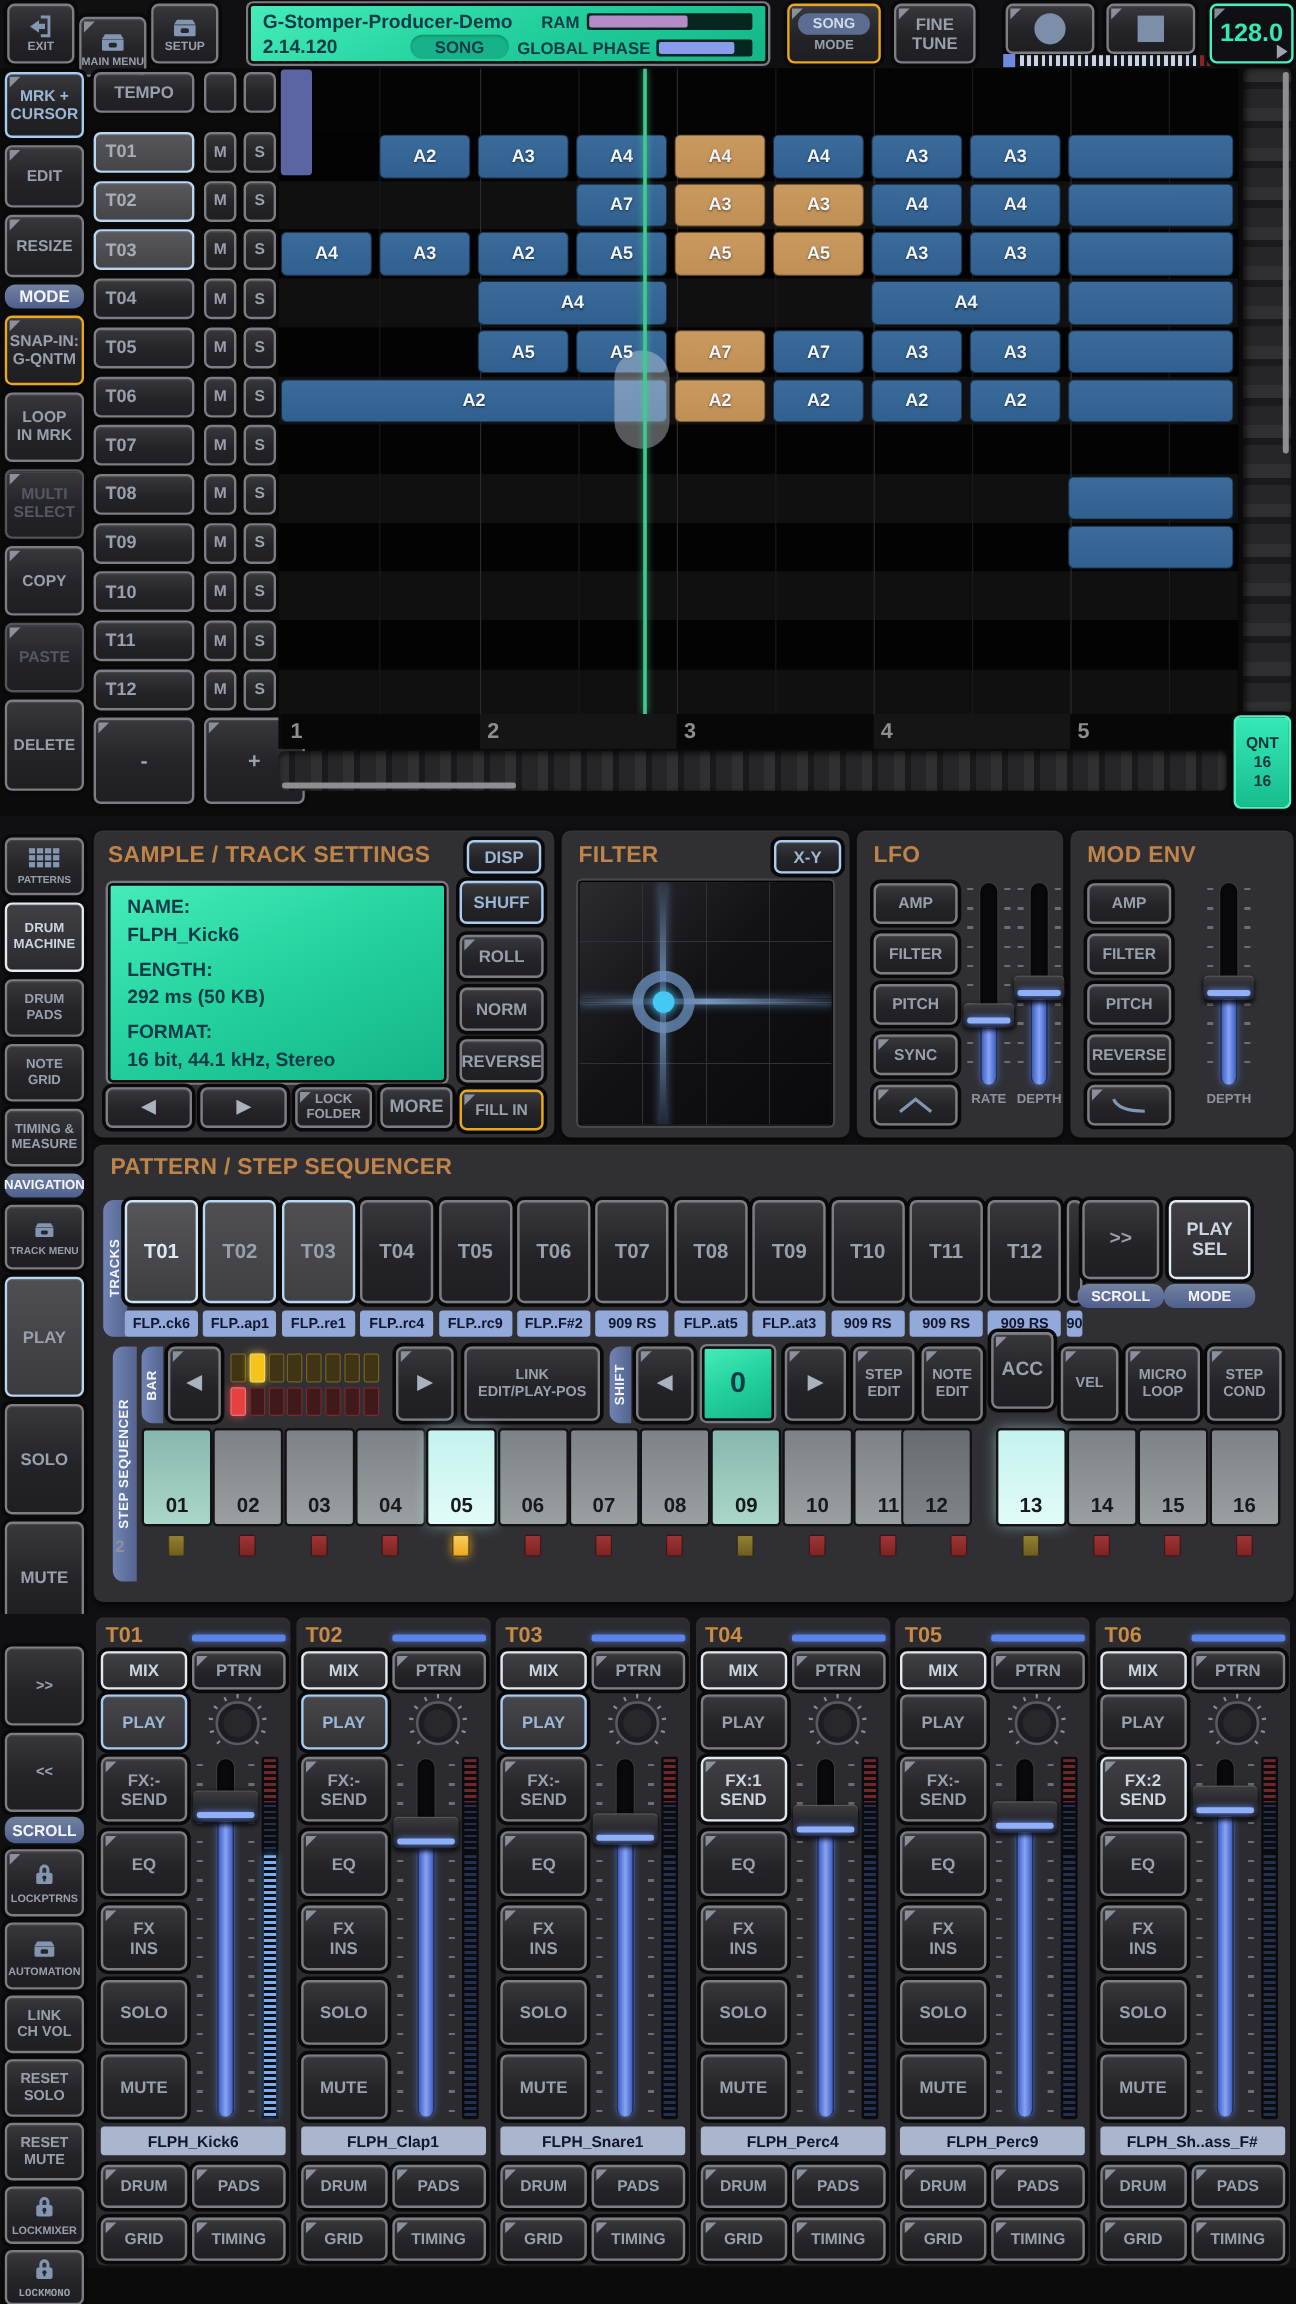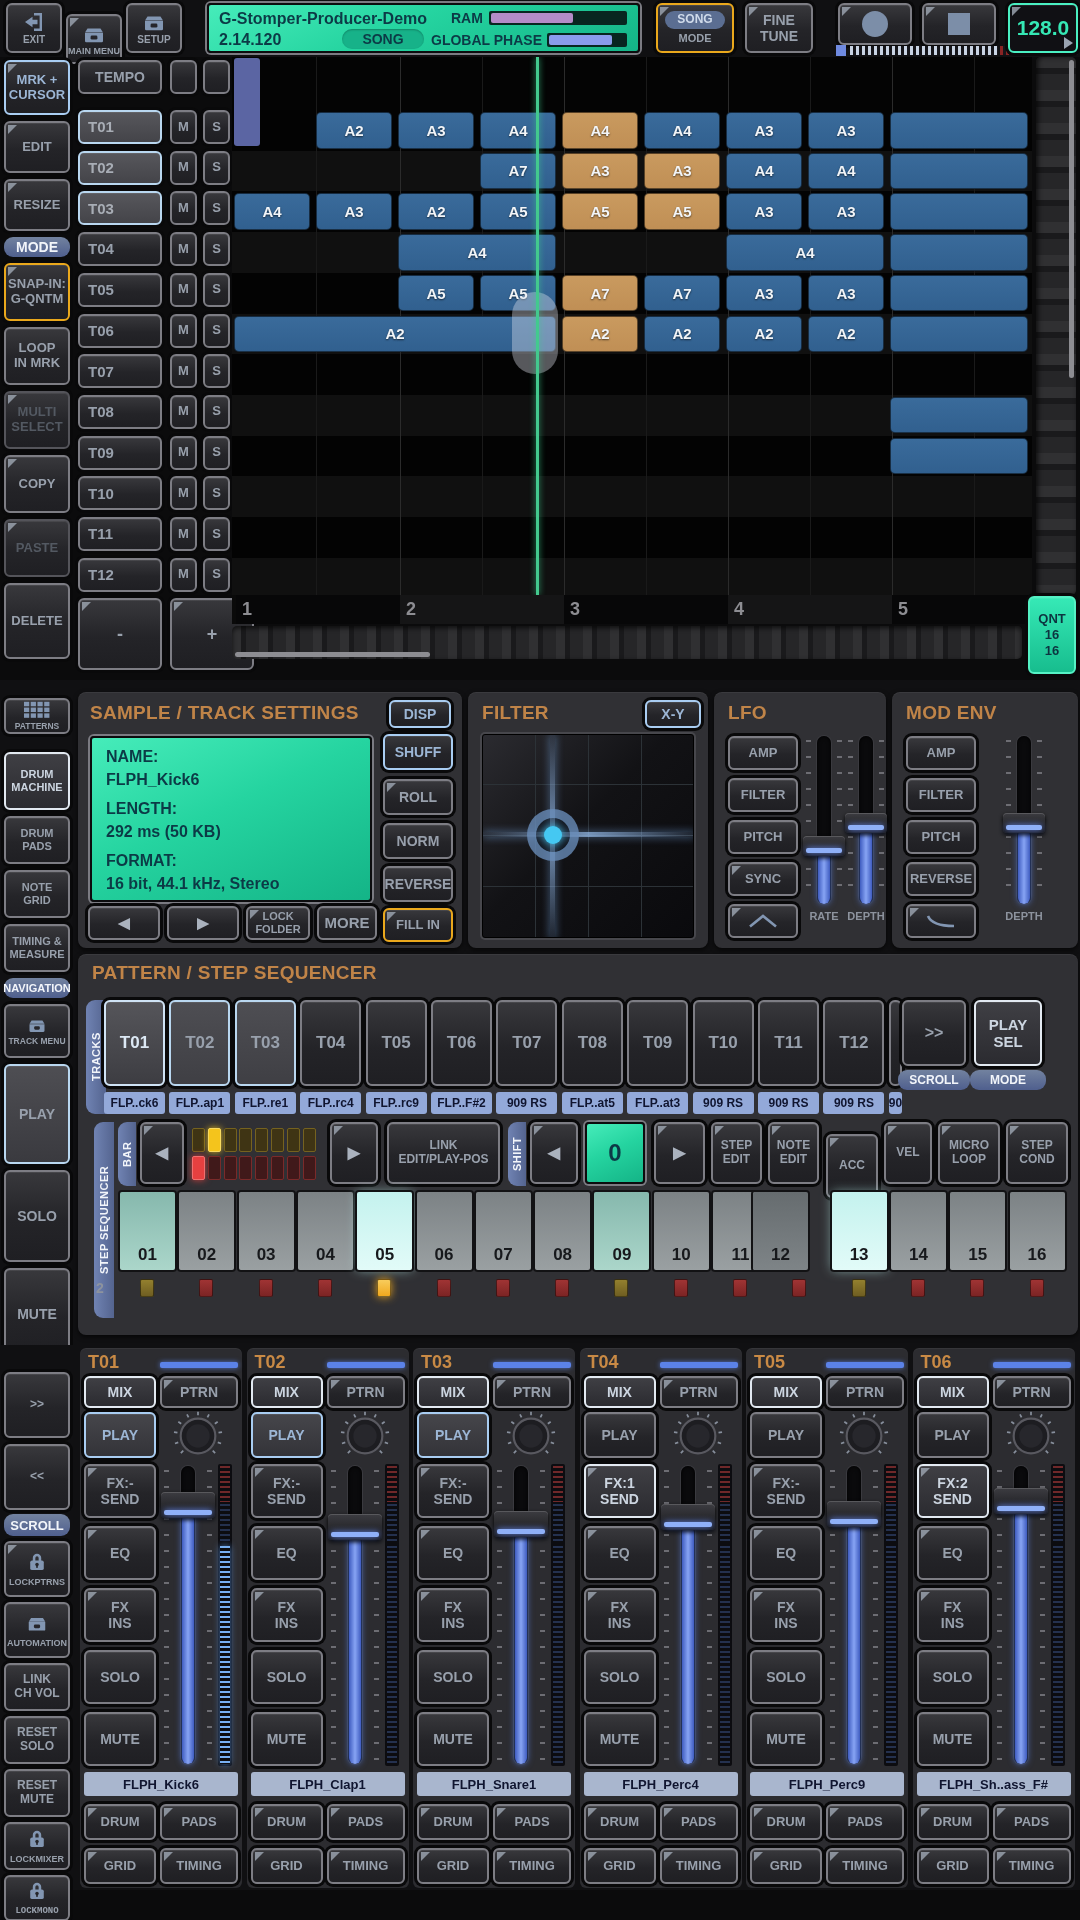--- a/index.html
+++ b/index.html
@@ -250,21 +250,21 @@
     </div>
     <div class="btn" style="left:1028px;top:539px;width:48px;height:78px;border-color:#55f2c5;background:linear-gradient(180deg,#36e9b6,#17bd8e);color:#0d3440;font-size:13px;line-height:1.25">
       <span>QNT</span>
       <span>16</span>
       <span>16</span>
     </div>
   </div>
 
   <div class="abs" id="middle" style="left:0;top:680px;width:1080px;height:665px;background:#101012">
     <div class="abs" id="mid-side" style="left:0;top:0;width:76px;height:665px">
-        <div class="btn" style="position: absolute; left: 4px; top: 18px; width: 66px; height: 36px; font-size: 11px;"><span><svg width="26" height="20" viewBox="0 0 27 17">
+        <div class="btn" style="position: absolute; left: 4px; top: 18px; width: 66px; height: 48px; font-size: 11px;"><span><svg width="26" height="20" viewBox="0 0 27 17">
               <rect x="0" y="0" width="5.4" height="4.6" fill="#8296b2"></rect>
               <rect x="7" y="0" width="5.4" height="4.6" fill="#8296b2"></rect>
               <rect x="14" y="0" width="5.4" height="4.6" fill="#8296b2"></rect>
               <rect x="21" y="0" width="5.4" height="4.6" fill="#8296b2"></rect>
               <rect x="0" y="6" width="5.4" height="4.6" fill="#8296b2"></rect>
               <rect x="7" y="6" width="5.4" height="4.6" fill="#8296b2"></rect>
               <rect x="14" y="6" width="5.4" height="4.6" fill="#8296b2"></rect>
               <rect x="21" y="6" width="5.4" height="4.6" fill="#8296b2"></rect>
               <rect x="0" y="12" width="5.4" height="4.6" fill="#8296b2"></rect>
               <rect x="7" y="12" width="5.4" height="4.6" fill="#8296b2"></rect>
@@ -437,21 +437,21 @@
         <div class="btn" style="position: absolute; left: 309px; top: 168px; width: 113px; height: 62px; font-size: 12px;">LINK
 EDIT/PLAY-POS</div>
         <div class="vlabel" style="position: absolute; left: 430px; top: 168px; width: 18px; height: 64px;">SHIFT</div>
         <div class="btn flg" style="position: absolute; left: 452px; top: 168px; width: 48px; height: 62px; font-size: 16px; color: rgb(170, 178, 190);">◀</div>
         <div class="lcdgreen" style="position: absolute; left: 507px; top: 168px; width: 60px; height: 62px; display: flex; align-items: center; justify-content: center; font-size: 24px; font-weight: bold;">0</div>
         <div class="btn flg" style="position: absolute; left: 576px; top: 168px; width: 51px; height: 62px; font-size: 16px; color: rgb(170, 178, 190);">▶</div>
         <div class="btn flg" style="position: absolute; left: 633px; top: 168px; width: 51px; height: 62px; font-size: 12px;">STEP
 EDIT</div>
         <div class="btn flg" style="position: absolute; left: 690px; top: 168px; width: 51px; height: 62px; font-size: 12px;">NOTE
 EDIT</div>
-        <div class="btn flg" style="position: absolute; left: 748px; top: 180px; width: 52px; height: 64px; font-size: 12px;">ACC</div>
+        <div class="btn flg" style="position: absolute; left: 748px; top: 156px; width: 52px; height: 64px; font-size: 16px;">ACC</div>
         <div class="btn flg" style="position: absolute; left: 806px; top: 168px; width: 48px; height: 62px; font-size: 12px;">VEL</div>
         <div class="btn flg" style="position: absolute; left: 860px; top: 168px; width: 62px; height: 62px; font-size: 12px;">MICRO
 LOOP</div>
         <div class="btn flg" style="position: absolute; left: 928px; top: 168px; width: 62px; height: 62px; font-size: 12px;">STEP
 COND</div>
         <div style="position: absolute; left: 42px; top: 238px; width: 55px; height: 78px; background: linear-gradient(rgb(134, 184, 173), rgb(171, 214, 202)); border-radius: 2px; box-shadow: rgb(18, 18, 20) 0px 0px 0px 2px;">
           <span style="position: absolute; bottom: 5px; left: 0px; right: 0px; text-align: center; font-size: 17px; font-weight: bold; color: rgb(23, 25, 28);">01</span>
         </div>
         <div style="position: absolute; left: 62px; top: 325px; width: 14px; height: 18px; background: linear-gradient(rgb(147, 128, 46), rgb(111, 94, 34)); border-radius: 2px; border: 1px solid rgba(0, 0, 0, 0.5);"></div>
         <div style="position: absolute; left: 101.3px; top: 238px; width: 55px; height: 78px; background: linear-gradient(rgb(124, 130, 133), rgb(154, 160, 162)); border-radius: 2px; box-shadow: rgb(18, 18, 20) 0px 0px 0px 2px;">

